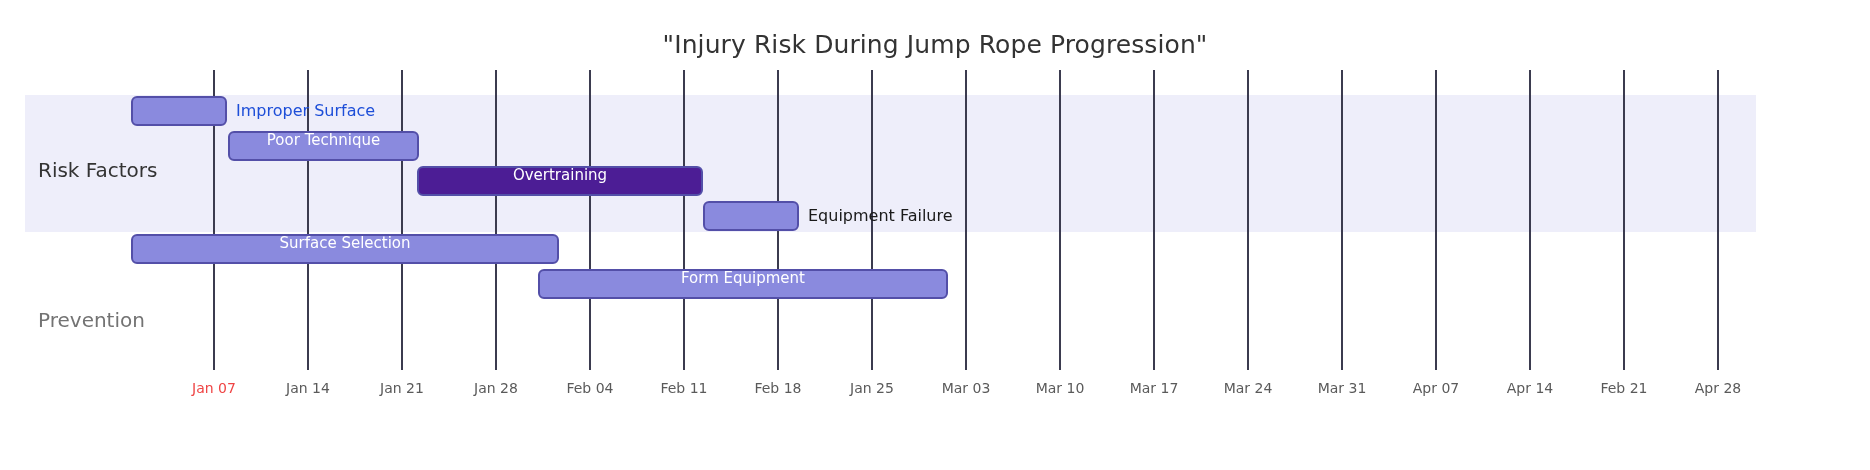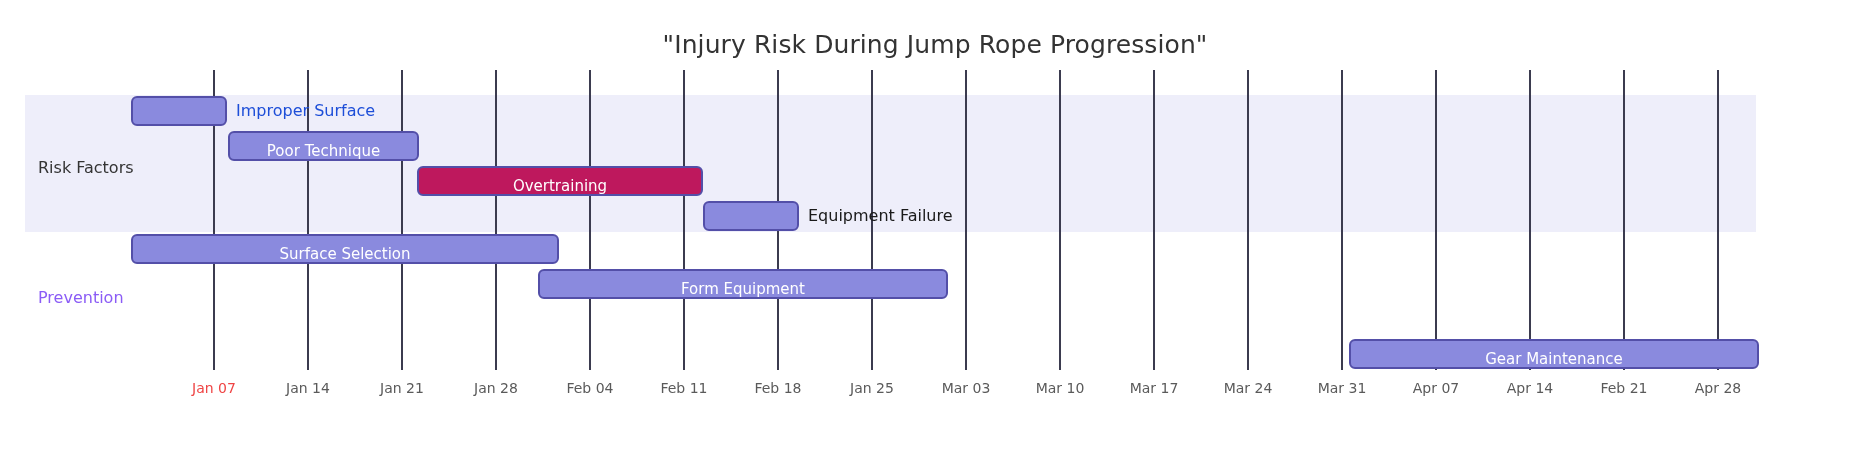--- a/index.html
+++ b/index.html
@@ -57,35 +57,35 @@
     top: 70px;
     width: 2px;
     height: 300px;
     background: #3b3b4f;
   }
 
   
   .section-label {
     position: absolute;
     left: 38px;
-    font-size: 16px;
+    font-size: 20px;
     color: #333333;
     white-space: nowrap;
   }
 
   
   .task-bar {
     position: absolute;
     height: 30px;
     background: #8a8ade;
     border: 2px solid #534fa8;
     border-radius: 6px;
     box-sizing: border-box;
     display: flex;
-    align-items: flex-end;
+    align-items: flex-start;
     justify-content: center;
   }
   .task-label-inside {
     font-size: 15px;
     color: #ffffff;
     white-space: nowrap;
     line-height: 1;
   }
   .task-label-outside {
     position: absolute;
@@ -127,39 +127,36 @@
       <div class="grid-line" style="left: 965px; background: rgb(59, 59, 79);"></div>
       <div class="grid-line" style="left: 1059px; background: rgb(59, 59, 79);"></div>
       <div class="grid-line" style="left: 1153px; background: rgb(59, 59, 79);"></div>
       <div class="grid-line" style="left: 1247px; background: rgb(59, 59, 79);"></div>
       <div class="grid-line" style="left: 1341px; background: rgb(59, 59, 79);"></div>
       <div class="grid-line" style="left: 1435px; background: rgb(59, 59, 79);"></div>
       <div class="grid-line" style="left: 1529px; background: rgb(59, 59, 79);"></div>
       <div class="grid-line" style="left: 1623px; background: rgb(59, 59, 79);"></div>
       <div class="grid-line" style="left: 1717px; background: rgb(59, 59, 79);"></div>
       <div class="section-label" style="top: 158px; color: rgb(51, 51, 51);">Risk Factors</div>
-      <div class="section-label" style="top: 288px; color: #8b5cf6;">Prevention</div>
+      <div class="section-label" style="top: 308px; color: #737373;">Prevention</div>
       <div class="task-bar" style="left: 131px; top: 96px; width: 96px; background: rgb(138, 138, 222); border-color: rgb(83, 79, 168);"></div>
       <div class="task-label-outside" style="left: 236px; top: 111px; color: #1d4ed8;">Improper Surface</div>
       <div class="task-bar" style="left: 228px; top: 131px; width: 191px; background: rgb(138, 138, 222); border-color: rgb(83, 79, 168);">
         <span class="task-label-inside" style="color: rgb(255, 255, 255);">Poor Technique</span>
       </div>
-      <div class="task-bar" style="left: 417px; top: 166px; width: 286px; background: #be185d; border-color: rgb(83, 79, 168);">
+      <div class="task-bar" style="left: 417px; top: 166px; width: 286px; background: #4c1d95; border-color: rgb(83, 79, 168);">
         <span class="task-label-inside" style="color: rgb(255, 255, 255);">Overtraining</span>
       </div>
       <div class="task-bar" style="left: 703px; top: 201px; width: 96px; background: rgb(138, 138, 222); border-color: rgb(83, 79, 168);"></div>
       <div class="task-label-outside" style="left: 808px; top: 216px; color: rgb(26, 26, 26);">Equipment Failure</div>
       <div class="task-bar" style="left: 131px; top: 234px; width: 428px; background: rgb(138, 138, 222); border-color: rgb(83, 79, 168);">
         <span class="task-label-inside" style="color: rgb(255, 255, 255);">Surface Selection</span>
       </div>
       <div class="task-bar" style="left: 538px; top: 269px; width: 410px; background: rgb(138, 138, 222); border-color: rgb(83, 79, 168);">
         <span class="task-label-inside" style="color: rgb(255, 255, 255);">Form Equipment</span>
-      </div>
-      <div class="task-bar" style="left: 1349px; top: 339px; width: 410px; background: rgb(138, 138, 222); border-color: rgb(83, 79, 168);">
-        <span class="task-label-inside" style="color: rgb(255, 255, 255);">Gear Maintenance</span>
       </div>
       <div class="axis-tick-label" style="left: 214px; color: #ef4444;">Jan 07</div>
       <div class="axis-tick-label" style="left: 308px; color: rgb(90, 90, 90);">Jan 14</div>
       <div class="axis-tick-label" style="left: 402px; color: rgb(90, 90, 90);">Jan 21</div>
       <div class="axis-tick-label" style="left: 496px; color: rgb(90, 90, 90);">Jan 28</div>
       <div class="axis-tick-label" style="left: 590px; color: rgb(90, 90, 90);">Feb 04</div>
       <div class="axis-tick-label" style="left: 684px; color: rgb(90, 90, 90);">Feb 11</div>
       <div class="axis-tick-label" style="left: 778px; color: rgb(90, 90, 90);">Feb 18</div>
       <div class="axis-tick-label" style="left: 872px; color: rgb(90, 90, 90);">Jan 25</div>
       <div class="axis-tick-label" style="left: 966px; color: rgb(90, 90, 90);">Mar 03</div>

